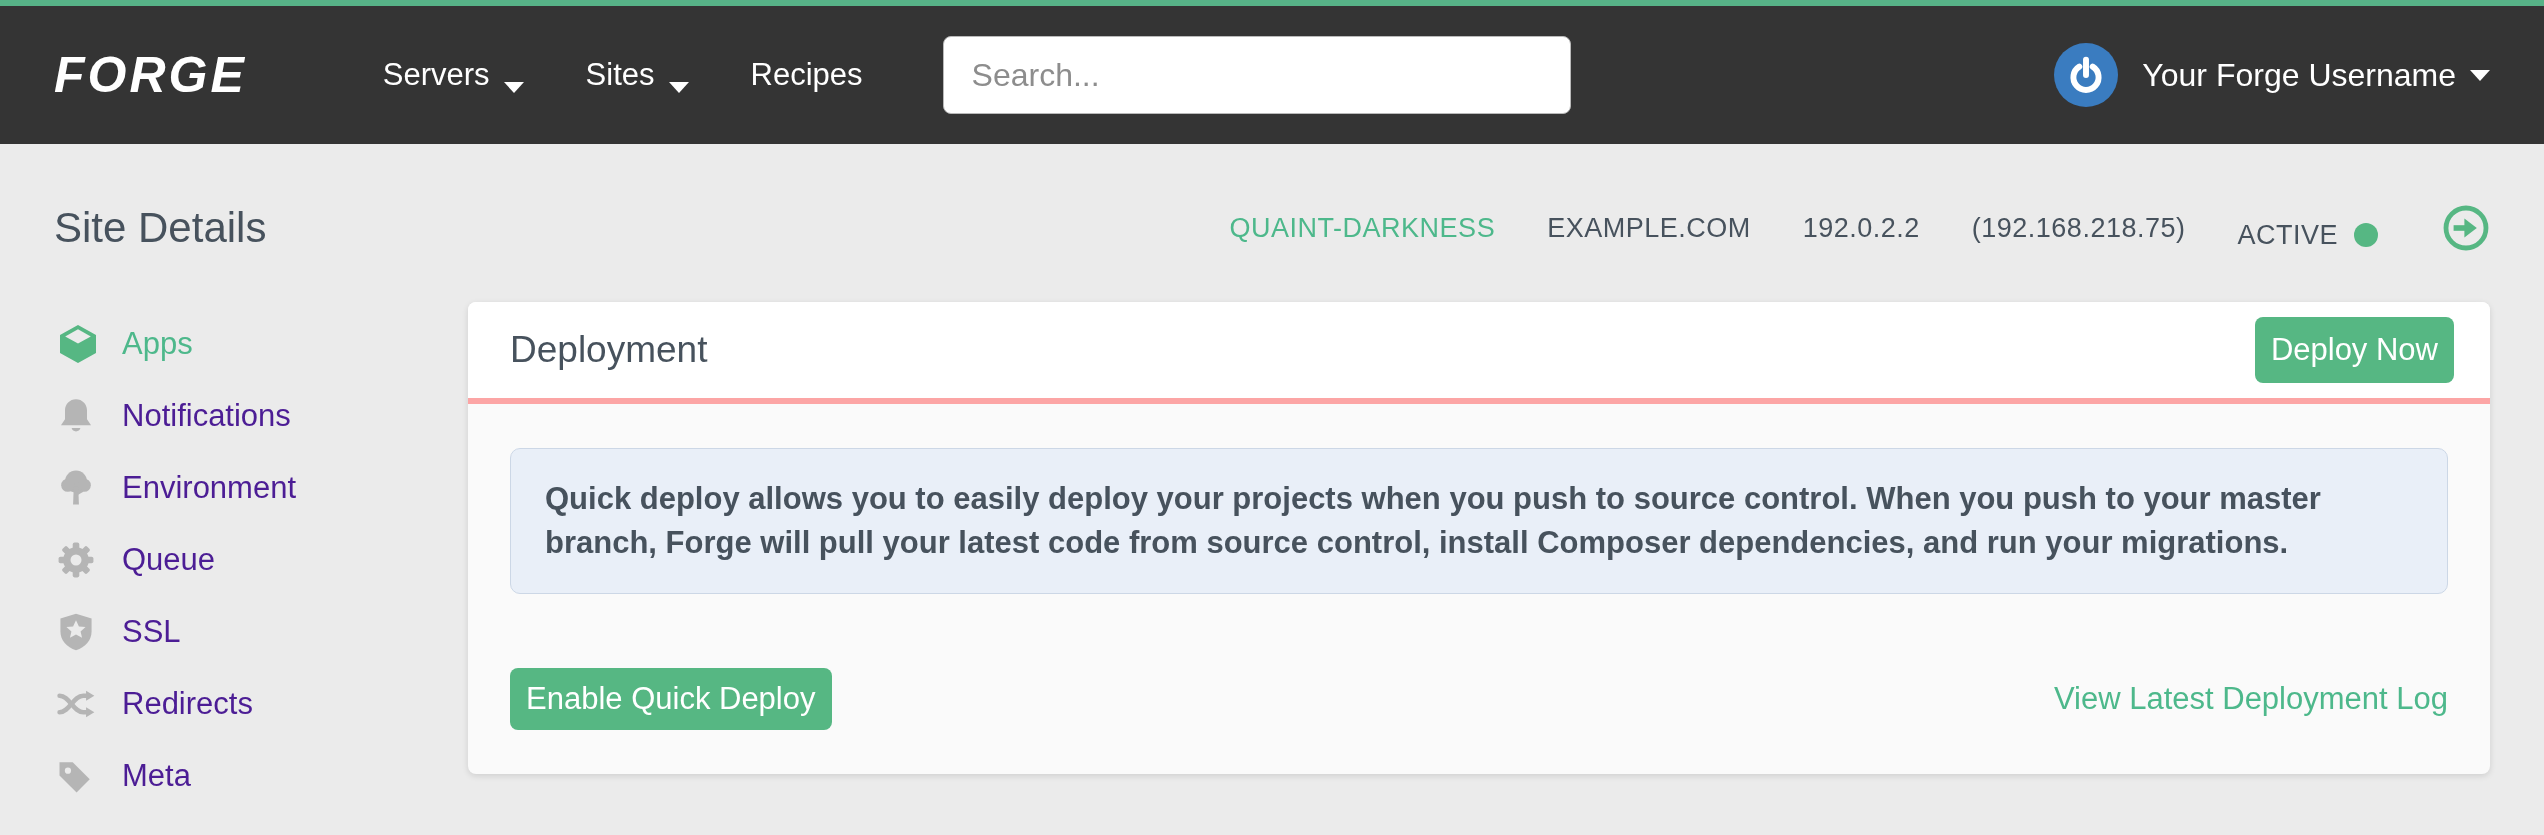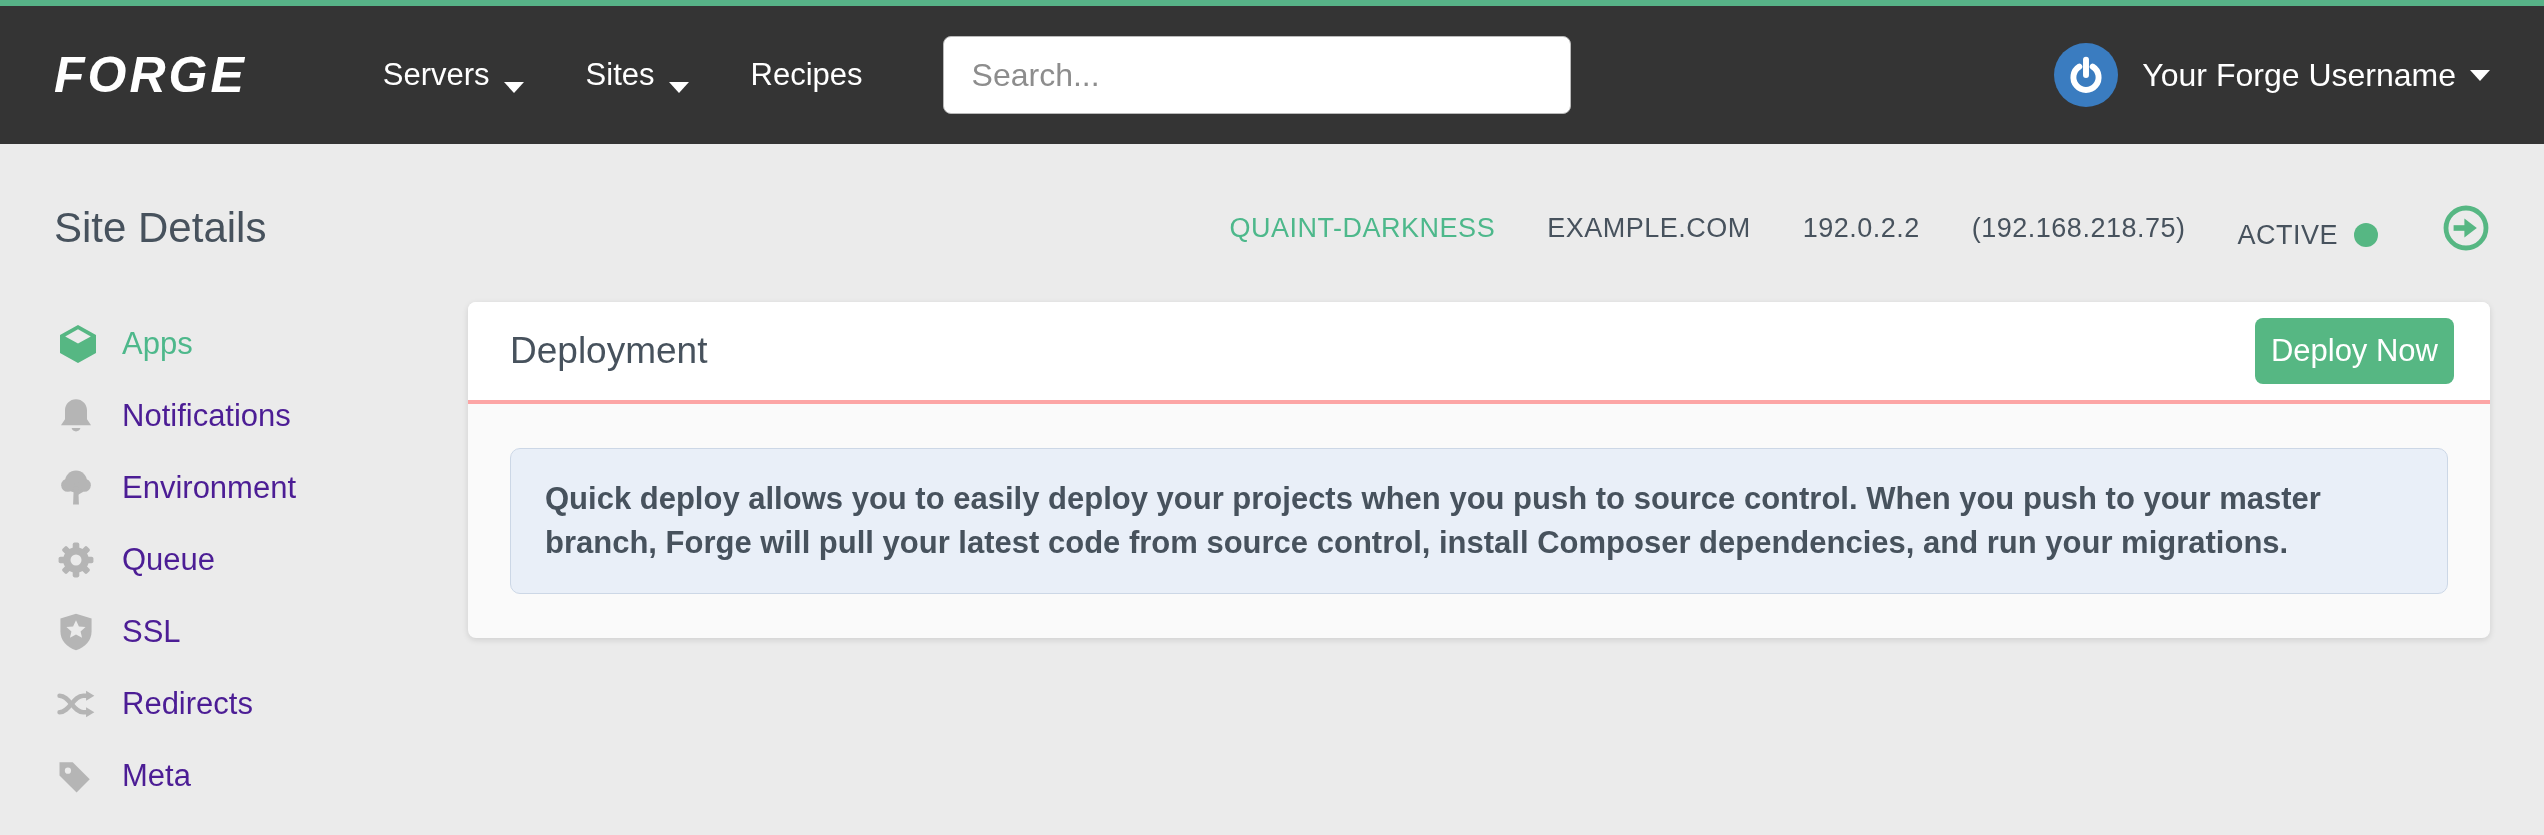--- a/index.html
+++ b/index.html
@@ -80,21 +80,21 @@
 
   
   .card {
     flex: 1; background: #fafafa; border-radius: 8px;
     box-shadow: 0 2px 6px rgba(0,0,0,0.12);
     align-self: flex-start; overflow: hidden; width: 100%;
   }
   .card-header {
     background: #ffffff; height: 102px;
     display: flex; align-items: center; justify-content: space-between;
-    padding: 0 36px 0 42px; border-bottom: 4px solid #fca5a5;
+    padding: 0 36px 0 42px; border-bottom: 6px solid #fca5a5;
   }
   .card-title { font-size: 37px; color: #47525d; font-weight: 400; }
   .btn-green {
     background: #56b783; color: #fff; border: none; border-radius: 8px;
     font-size: 31px; height: 66px; padding: 0 16px; cursor: pointer;
     font-family: "Liberation Sans", sans-serif;
   }
   .card-body { padding: 44px 42px 44px 42px; }
   .info-box {
     background: #e9eff8; border: 1px solid #ccd7e6; border-radius: 10px;
@@ -258,17 +258,21 @@
 
     </div>
 
     <div class="card">
       <div class="card-header">
         <div class="card-title">Deployment</div>
         <button class="btn-green">Deploy Now</button>
       </div>
       <div class="card-body">
         <div class="info-box">Quick deploy allows you to easily deploy your projects when you push to source control. When you push to your master branch, Forge will pull your latest code from source control, install Composer dependencies, and run your migrations.</div>
+        <div class="actions-row">
+          <button class="btn-green enable">Enable Quick Deploy</button>
+          <a class="link-green">View Latest Deployment Log</a>
+        </div>
       </div>
     </div>
 
   </div>
 </div>
 
 </body></html>

